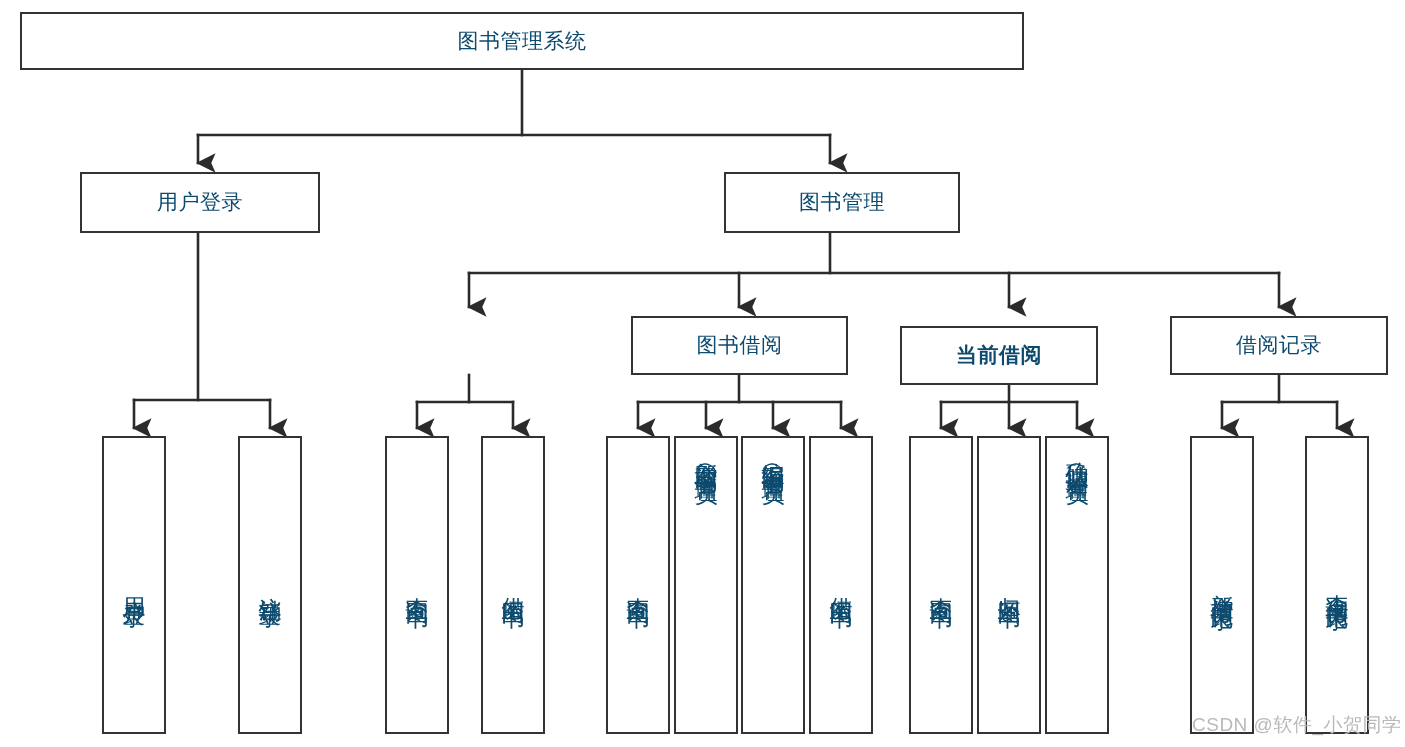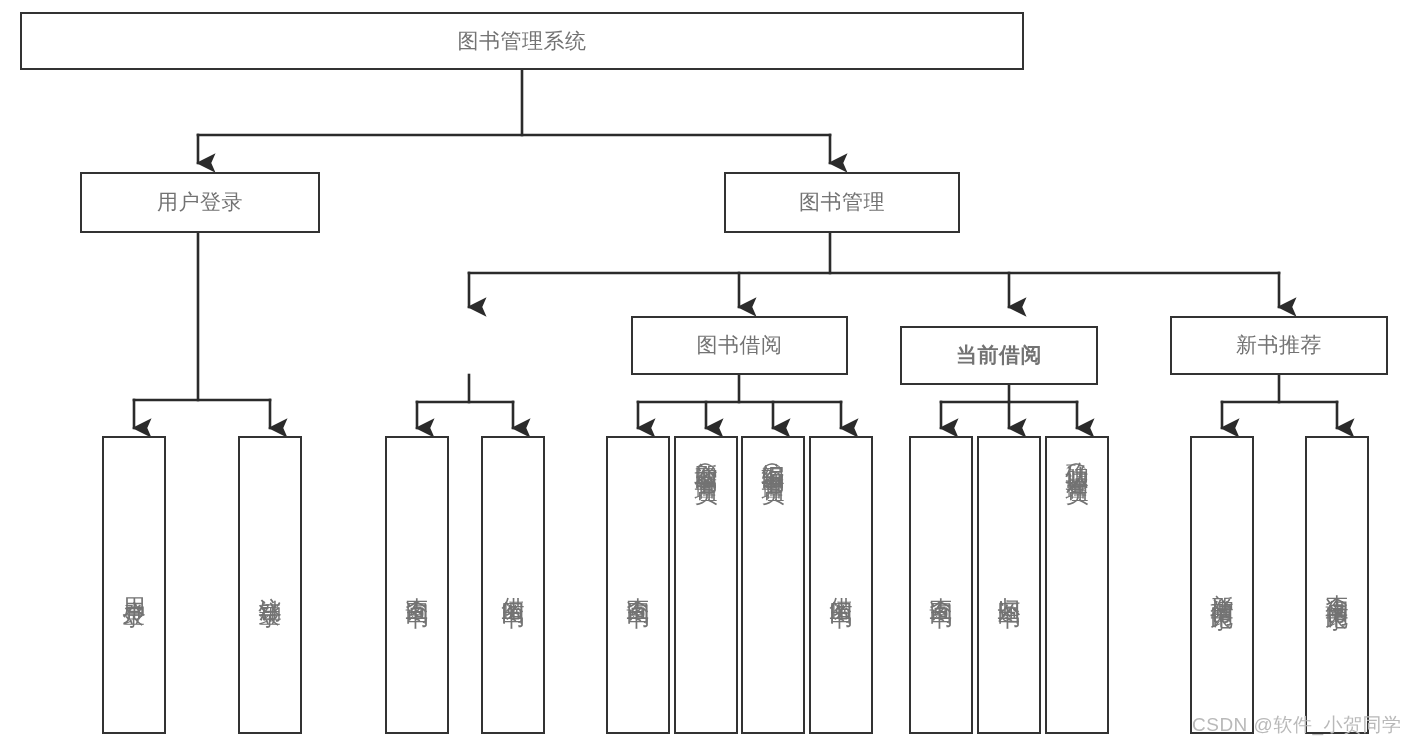--- a/index.html
+++ b/index.html
@@ -28,21 +28,21 @@
     position: absolute;
     box-sizing: border-box;
     background: #ffffff;
     border: 2px solid #333333;
     display: flex;
     align-items: center;
     justify-content: center;
     overflow: hidden;
   }
   .node-label {
-    color: #737373;
+    color: #0c4a6e;
     line-height: 1.08;
     letter-spacing: 0.5px;
     white-space: nowrap;
   }
   .node-horizontal .node-label {
     writing-mode: horizontal-tb;
     font-size: 21px;
   }
   .node-vertical {
     align-items: flex-start;
@@ -139,21 +139,21 @@
 
   <div class="node-box node-horizontal" style="left:631px; top:316px; width:217px; height:59px;">
     <span class="node-label">图书借阅</span>
   </div>
 
   <div class="node-box node-horizontal" style="left:900px; top:326px; width:198px; height:59px;font-weight:bold;">
     <span class="node-label">当前借阅</span>
   </div>
 
   <div class="node-box node-horizontal" style="left:1170px; top:316px; width:218px; height:59px;">
-    <span class="node-label">新书推荐</span>
+    <span class="node-label">借阅记录</span>
   </div>
 
   <div class="node-box node-vertical center-v" style="left:102px; top:436px; width:64px; height:298px;">
     <span class="node-label">用户登录</span>
   </div>
 
   <div class="node-box node-vertical center-v" style="left:238px; top:436px; width:64px; height:298px;">
     <span class="node-label">注销登录</span>
   </div>
 

